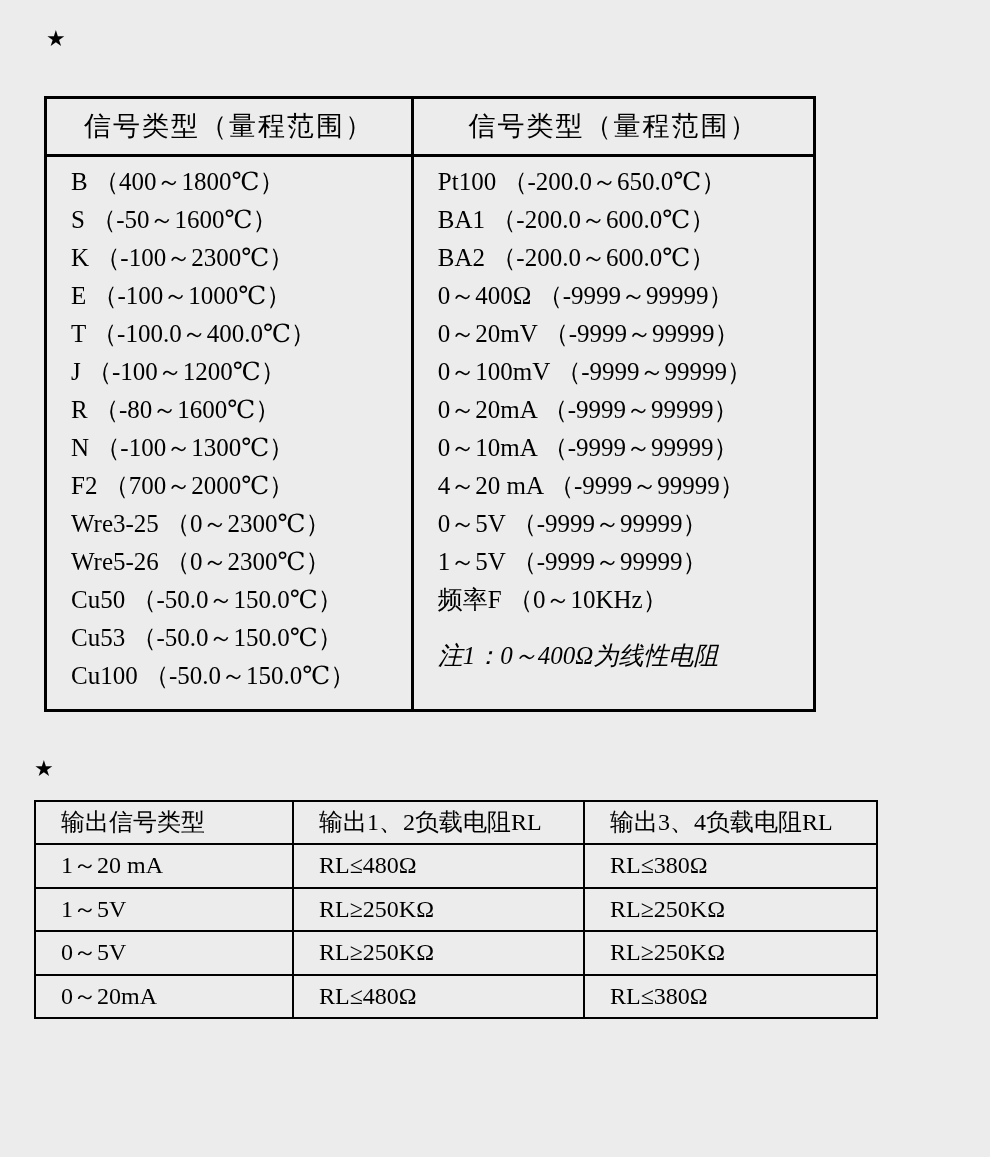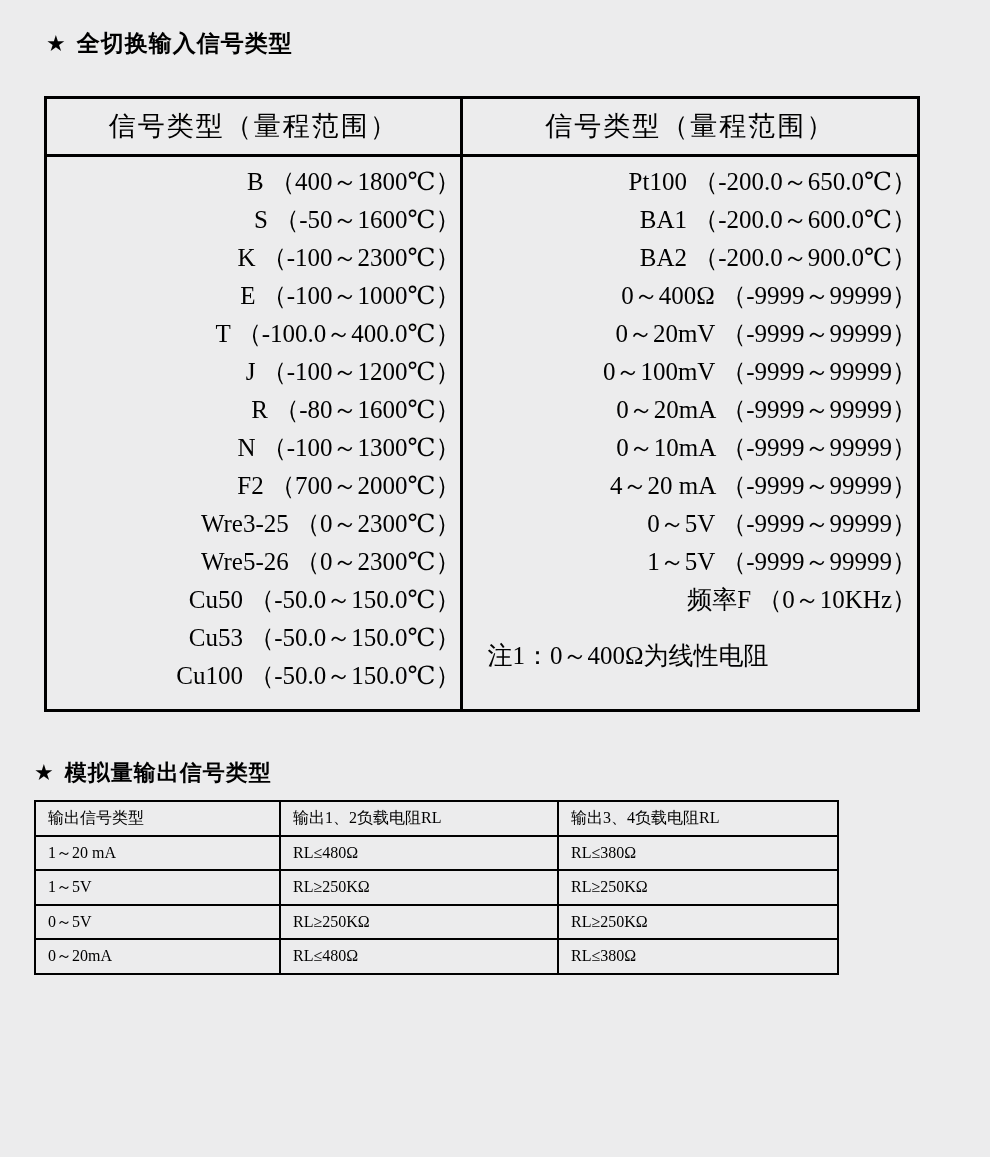--- a/index.html
+++ b/index.html
@@ -46,21 +46,21 @@
     left: 34px;
     top: 758px;
     font-size: 22px;
   }
 
   
   #input-table {
     position: absolute;
     left: 44px;
     top: 96px;
-    width: 876px;
+    width: 772px;
     border: 3px solid #000;
     border-collapse: collapse;
     background: #ececed;
   }
   #input-table td.head {
     border-bottom: 3px solid #000;
     text-align: center;
     font-size: 27px;
     padding: 9px 0 10px 0;
     letter-spacing: 2px;
@@ -70,66 +70,65 @@
     border-right: 3px solid #000;
   }
   #input-table td.body {
     vertical-align: top;
     padding: 6px 0 14px 0;
   }
   .sig-list {
     list-style: none;
     margin: 0;
     padding: 0;
-    text-align: right;
   }
   .sig-list li {
     font-size: 25px;
     line-height: 38px;
     padding-left: 24px;
     white-space: nowrap;
   }
   .sig-list li.gap {
     height: 18px;
     line-height: 18px;
   }
   .note {
     font-size: 25px;
     line-height: 38px;
     padding-left: 24px;
     white-space: nowrap;
+    font-style: italic;
   }
 
   
   #output-table {
     position: absolute;
     left: 34px;
     top: 800px;
     border-collapse: collapse;
     background: #ececed;
   }
   #output-table td {
     border: 2px solid #000;
-    font-size: 16px;
-    padding: 7px 6px 8px 12px;
+    font-size: 24px;
+    padding: 7px 6px 8px 25px;
     white-space: nowrap;
     line-height: 1.1;
   }
   #output-table td.c0 { width: 225px; }
   #output-table td.c1 { width: 258px; }
   #output-table td.c2 { width: 260px; }
 </style>
 </head>
 <body>
 
 <div class="page">
 
   <div class="section-heading" id="heading-1">
     <span class="star">★</span>
-    <span>全切换输入信号类型</span>
   </div>
 
   <table id="input-table">
     <tbody>
         <tr>
       <td class="head col-left">信号类型（量程范围）</td>
       <td class="head">信号类型（量程范围）</td>
     </tr>
     <tr>
       <td class="body col-left">
@@ -147,41 +146,40 @@
           <li>Wre5-26 （0～2300℃）</li>
           <li>Cu50 （-50.0～150.0℃）</li>
           <li>Cu53 （-50.0～150.0℃）</li>
           <li>Cu100 （-50.0～150.0℃）</li>
         </ul>
       </td>
       <td class="body">
         <ul class="sig-list">
           <li>Pt100 （-200.0～650.0℃）</li>
           <li>BA1 （-200.0～600.0℃）</li>
-          <li>BA2 （-200.0～900.0℃）</li>
+          <li>BA2 （-200.0～600.0℃）</li>
           <li>0～400Ω （-9999～99999）</li>
           <li>0～20mV （-9999～99999）</li>
           <li>0～100mV （-9999～99999）</li>
           <li>0～20mA （-9999～99999）</li>
           <li>0～10mA （-9999～99999）</li>
           <li>4～20 mA （-9999～99999）</li>
           <li>0～5V （-9999～99999）</li>
           <li>1～5V （-9999～99999）</li>
           <li>频率F （0～10KHz）</li>
           <li class="gap"></li>
         </ul>
         <div class="note">注1：0～400Ω为线性电阻</div>
       </td>
     </tr>
   </tbody>
     </table>
 
   <div class="section-heading" id="heading-2">
     <span class="star">★</span>
-    <span>模拟量输出信号类型</span>
   </div>
 
   <table id="output-table">
     <tbody>
         <tr>
       <td class="c0">输出信号类型</td>
       <td class="c1">输出1、2负载电阻RL</td>
       <td class="c2">输出3、4负载电阻RL</td>
     </tr>
     <tr>

